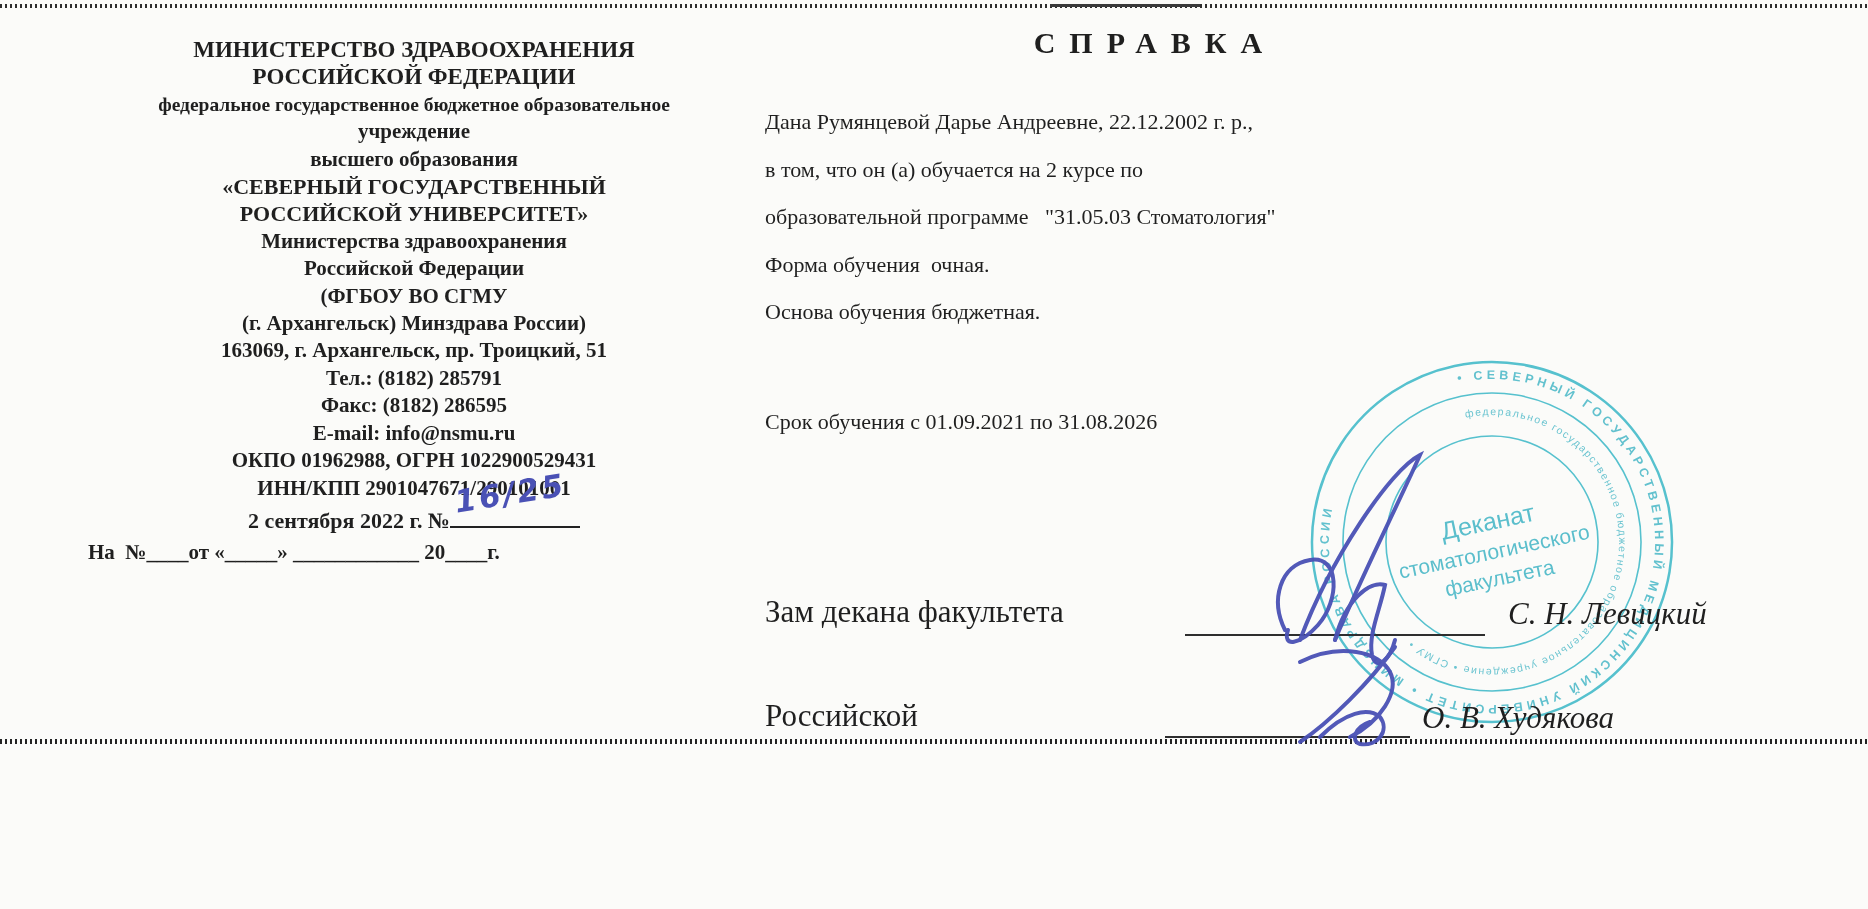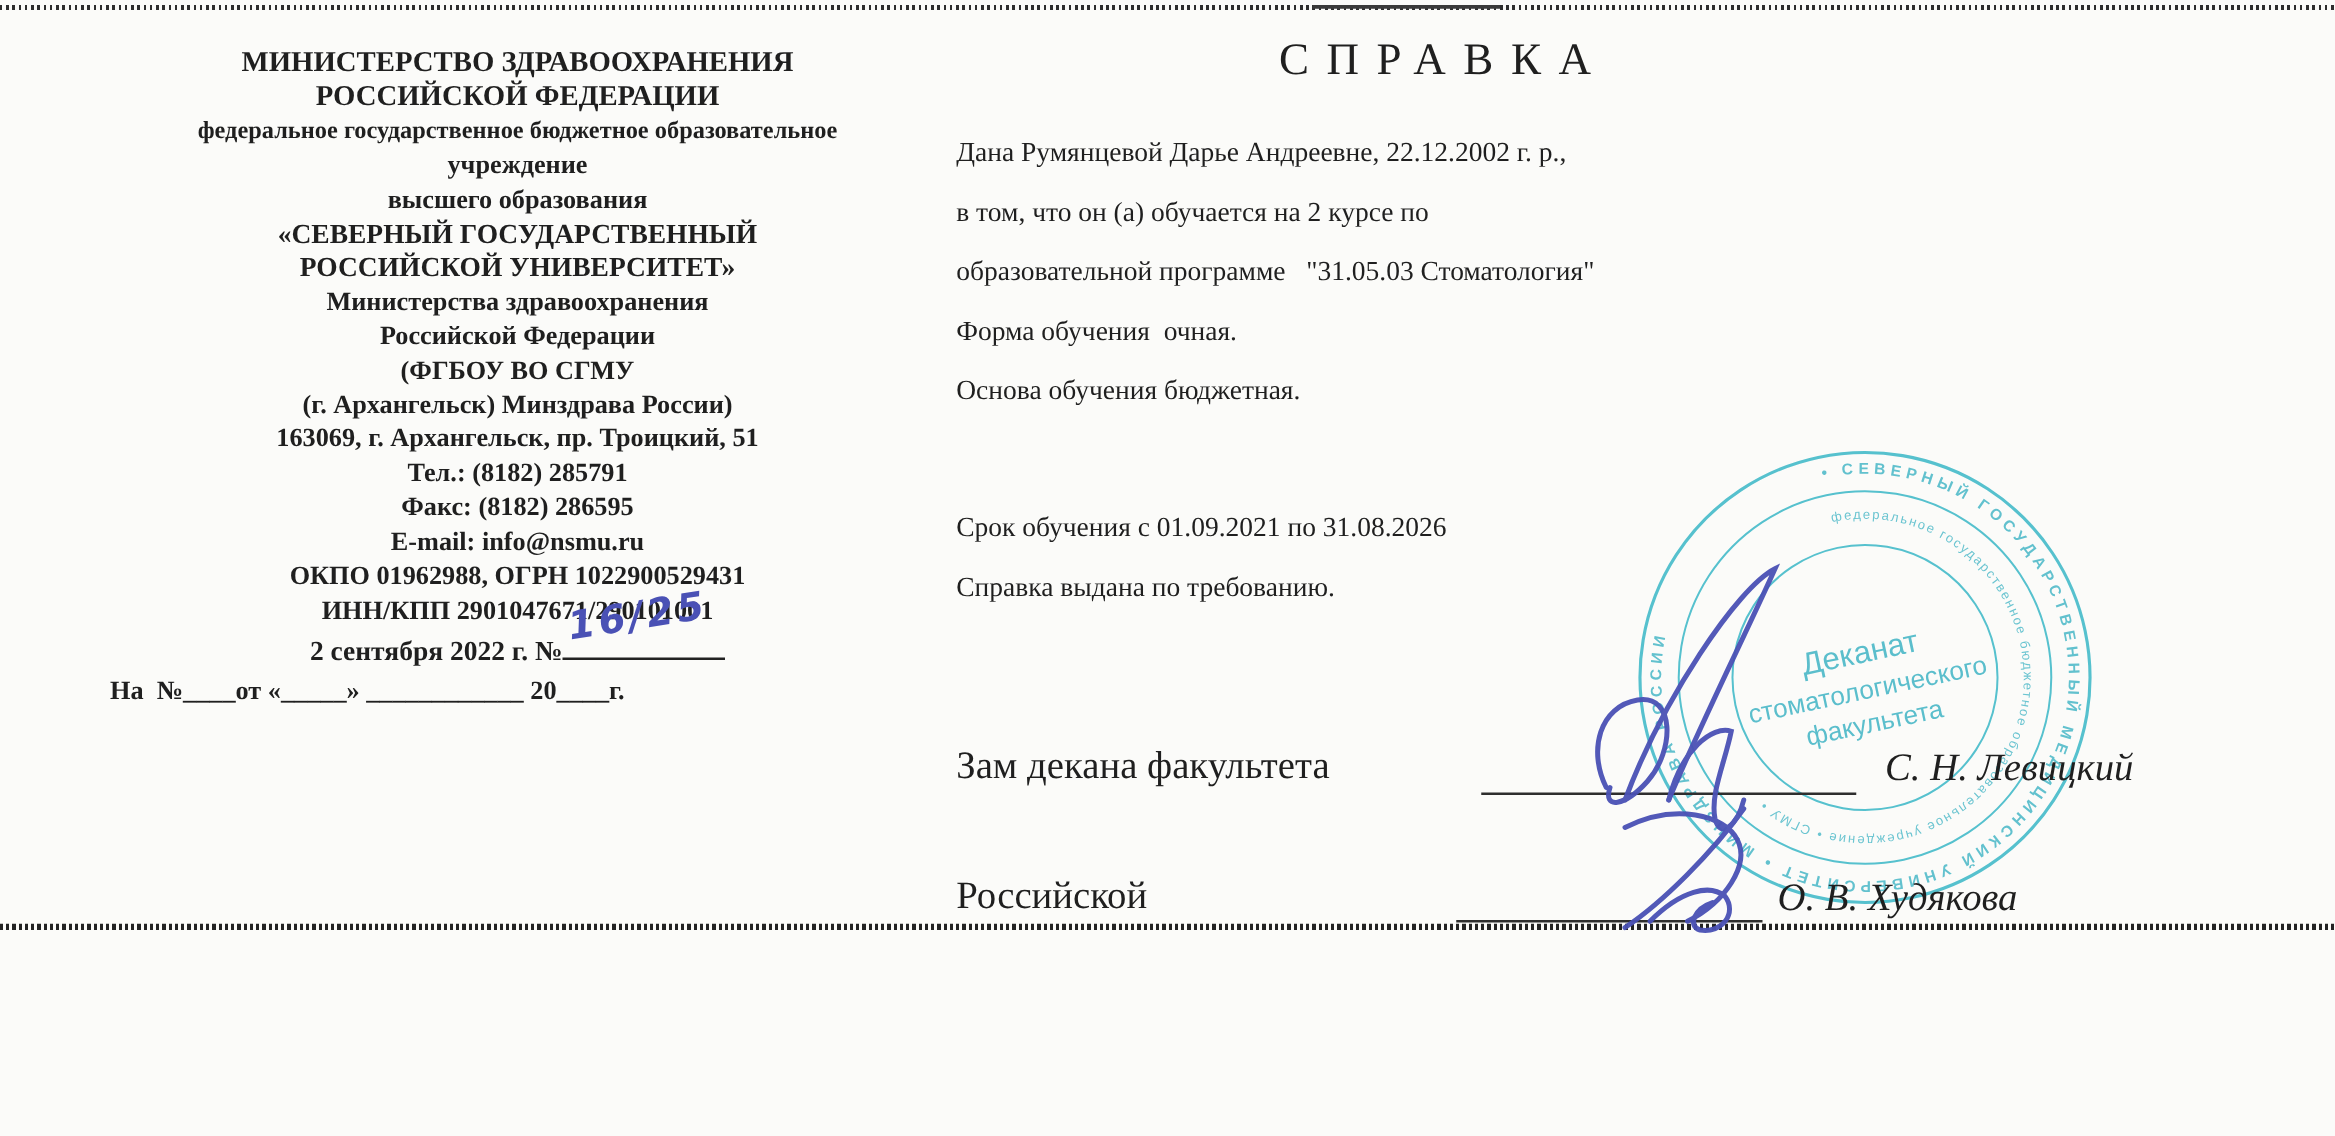--- a/index.html
+++ b/index.html
@@ -34,21 +34,21 @@
     position:absolute;left:4px;top:-30px;
     font-family:"DejaVu Sans",sans-serif;font-style:italic;font-weight:bold;
     font-size:31px;color:#4a51b5;letter-spacing:3px;
     transform:rotate(-9deg);white-space:nowrap;
   }
   .ref-line{font-size:21px;line-height:28px;margin-top:2px;text-align:left;padding-left:20px;white-space:pre;}
 
   
   .title{
     position:absolute;left:765px;top:26px;width:780px;z-index:2;
-    text-align:center;font-size:36px;font-weight:normal;letter-spacing:14px;white-space:pre;
+    text-align:center;font-size:30px;font-weight:bold;letter-spacing:14px;white-space:pre;
   }
   .bodyblock{position:absolute;left:765px;top:98px;z-index:2;}
   .termblock{position:absolute;left:765px;top:398px;z-index:2;}
   .b-line{font-size:22px;line-height:47.5px;white-space:pre;}
 
   .sig-label{position:absolute;font-size:31px;z-index:2;white-space:pre;}
   .sig-name{position:absolute;font-size:31px;z-index:2;white-space:pre;font-style:italic;}
   .sig-underline{position:absolute;border-bottom:2.5px solid #2e2e2e;height:0;z-index:2;}
 
   
@@ -117,21 +117,20 @@
   <div class="bodyblock">
     <div class="b-line">Дана Румянцевой Дарье Андреевне, 22.12.2002 г. р.,</div>
     <div class="b-line">в том, что он (а) обучается на 2 курсе по</div>
     <div class="b-line">образовательной программе   "31.05.03 Стоматология"</div>
     <div class="b-line">Форма обучения  очная.</div>
     <div class="b-line">Основа обучения бюджетная.</div>
   </div>
 
   <div class="termblock">
     <div class="b-line">Срок обучения с 01.09.2021 по 31.08.2026</div>
-    <div class="b-line">Справка выдана по требованию.</div>
   </div>
 
   <div class="sig-label" style="left:765px;top:594px;">Зам декана факультета</div>
   <div class="sig-underline" style="left:1185px;top:634px;width:300px;"></div>
   <div class="sig-name" style="left:1508px;top:596px;">С. Н. Левицкий</div>
 
   <div class="sig-label" style="left:765px;top:698px;">Российской</div>
   <div class="sig-underline" style="left:1165px;top:736px;width:245px;"></div>
   <div class="sig-name" style="left:1422px;top:700px;">О. В. Худякова</div>
 

